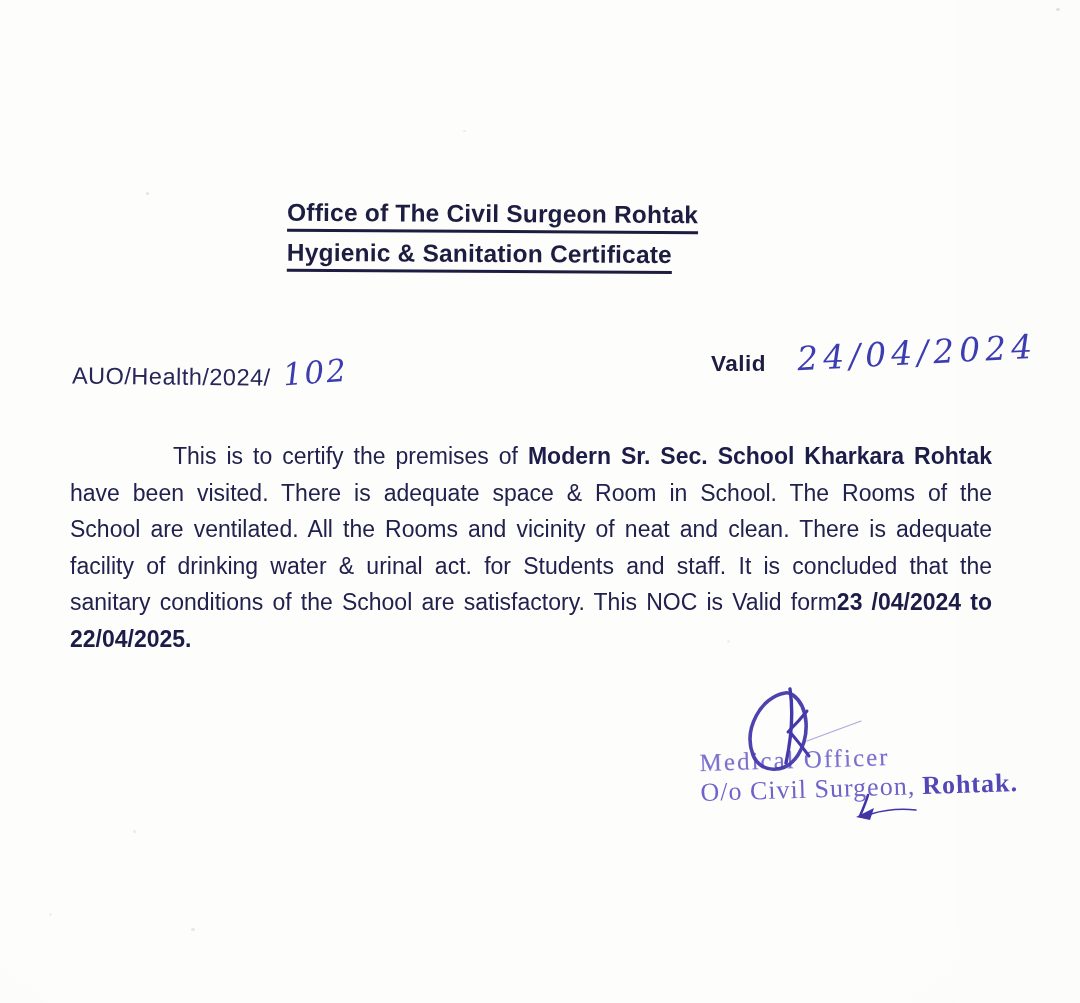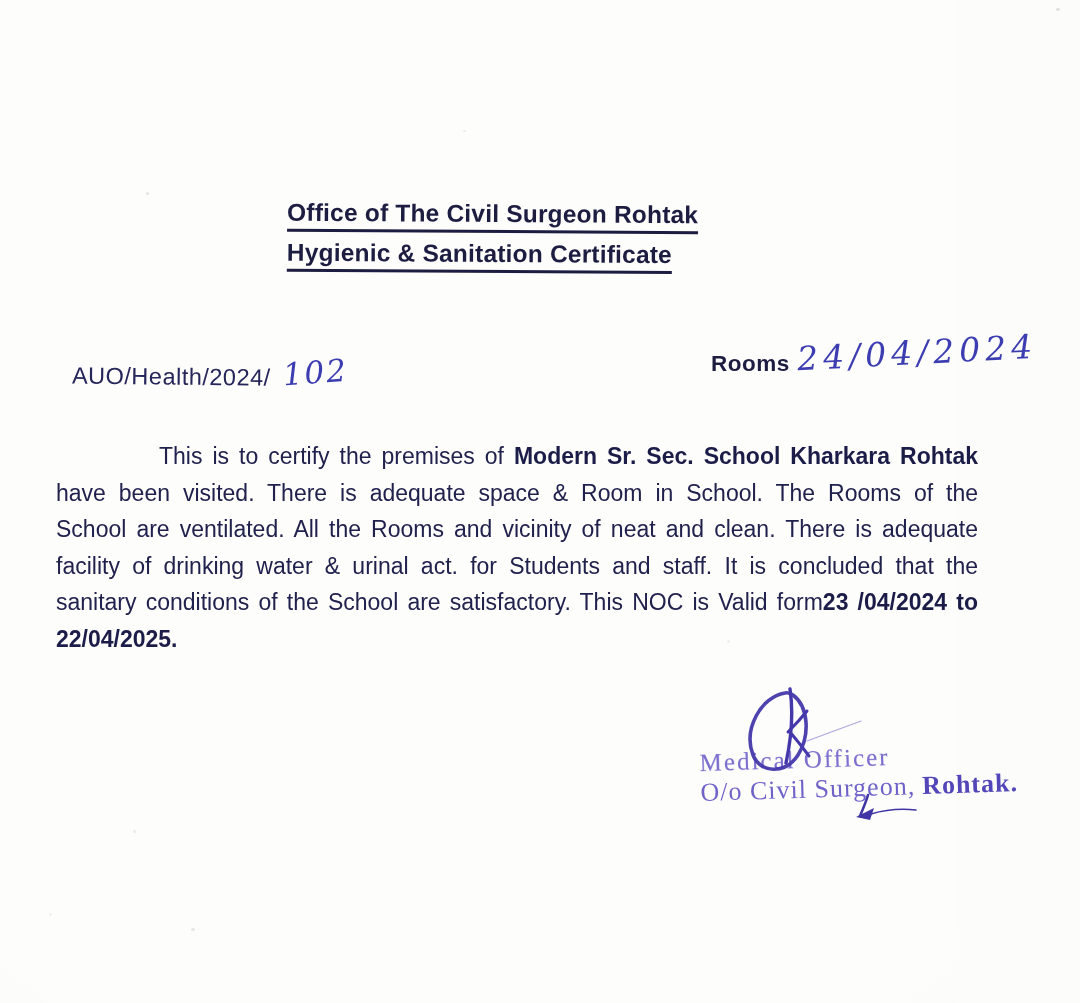--- a/index.html
+++ b/index.html
@@ -81,21 +81,21 @@
     position: absolute;
     left: 797px;
     top: 333px;
     font-size: 33px;
     letter-spacing: 5px;
     transform: rotate(-3deg);
   }
   
   .body-par {
     position: absolute;
-    left: 56px;
+    left: 70px;
     top: 438px;
     width: 922px;
     font-size: 23px;
     line-height: 36.6px;
     text-align: justify;
     text-indent: 103px;
     color: var(--printed_ink);
     word-spacing: 2px;
   }
   .body-par b { font-weight: 700; color: #1c1c48; }
@@ -150,21 +150,21 @@
 
   <div class="title-block">
     <div class="title-line">Office of The Civil Surgeon Rohtak</div>
     <div class="title-line">Hygienic &amp; Sanitation Certificate</div>
   </div>
 
   <div class="ref-row">
     <span class="ref-printed">AUO/Health/2024/</span><span class="handwriting ref-number">102</span>
   </div>
 
-  <div class="date-label">Rooms</div>
+  <div class="date-label">Valid</div>
   <div class="handwriting date-value">24/04/2024</div>
 
   <p class="body-par"><span>This is to certify the premises of </span><b>Modern Sr. Sec. School Kharkara Rohtak</b><span> have been visited. There is adequate space &amp; Room in School. The Rooms of the School are ventilated. All the Rooms and vicinity of neat and clean. There is adequate facility of drinking water &amp; urinal act. for Students and staff. It is concluded that the sanitary conditions of the School are satisfactory. This NOC is Valid form</span><b>23 /04/2024 to 22/04/2025.</b></p>
 
   <div class="stamp-block">
     <div class="stamp-line1">Medical Officer</div>
     <div class="stamp-line2"><span>O/o Civil Surgeon,</span><span class="stamp-city">Rohtak.</span></div>
   </div>
 
   <svg class="signature-mark" width="150" height="105" viewBox="0 0 150 105" fill="none">

